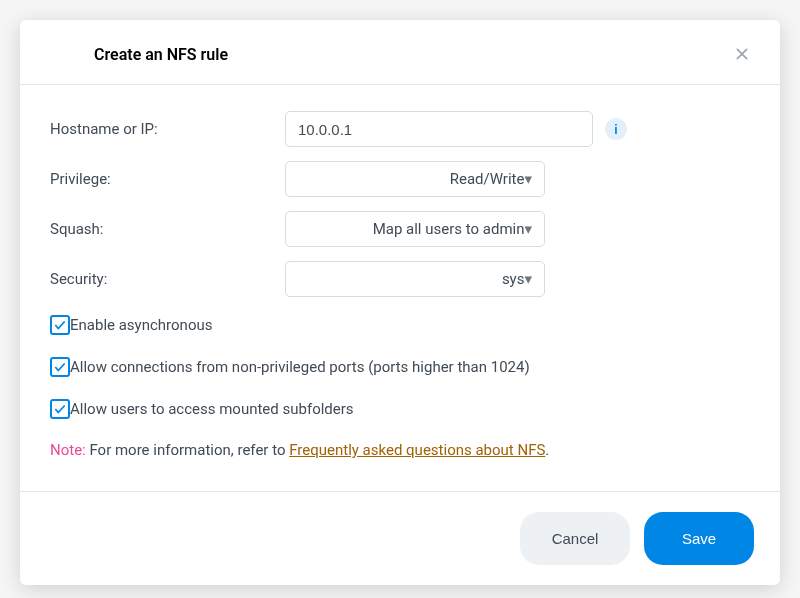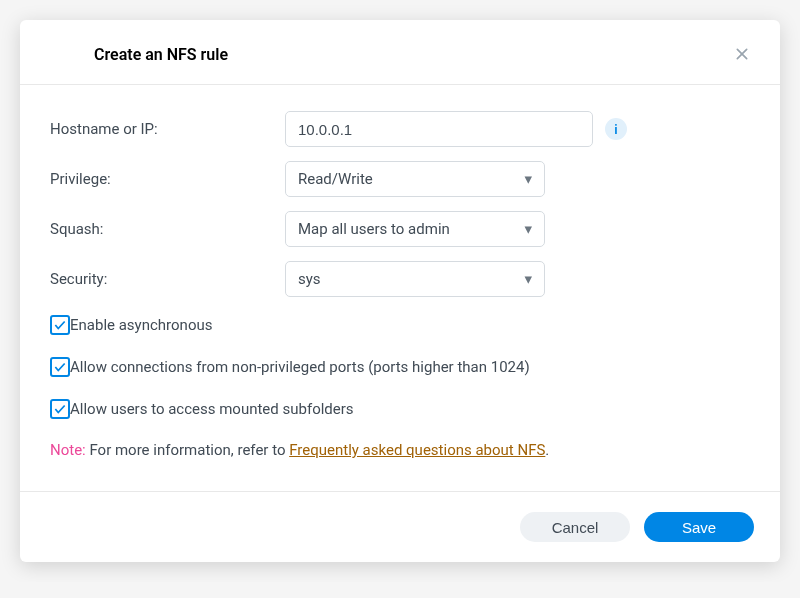--- a/index.html
+++ b/index.html
@@ -80,21 +80,21 @@
     .select-input {
       width: 260px;
       height: 36px;
       border: 1px solid #d6dbe0;
       border-radius: 5px;
       padding: 0 12px;
       font-size: 15px;
       color: #414b55;
       display: flex;
       align-items: center;
-      justify-content: space-between;
+      justify-content: flex-end;
       cursor: pointer;
       background: #fff;
     }
     .select-input .caret {
       color: #6b7680;
     }
     .info-icon {
       width: 22px;
       height: 22px;
       border-radius: 50%;
@@ -153,21 +153,21 @@
     }
     .dialog-footer {
       border-top: 1px solid #e8e8e8;
       padding: 20px 26px;
       display: flex;
       justify-content: flex-end;
       gap: 14px;
     }
     .btn {
       min-width: 110px;
-      height: 30px;
+      height: 53px;
       border-radius: 19px;
       border: none;
       font-size: 15px;
       cursor: pointer;
       display: flex;
       align-items: center;
       justify-content: center;
       padding: 0 24px;
     }
     .btn-cancel {

